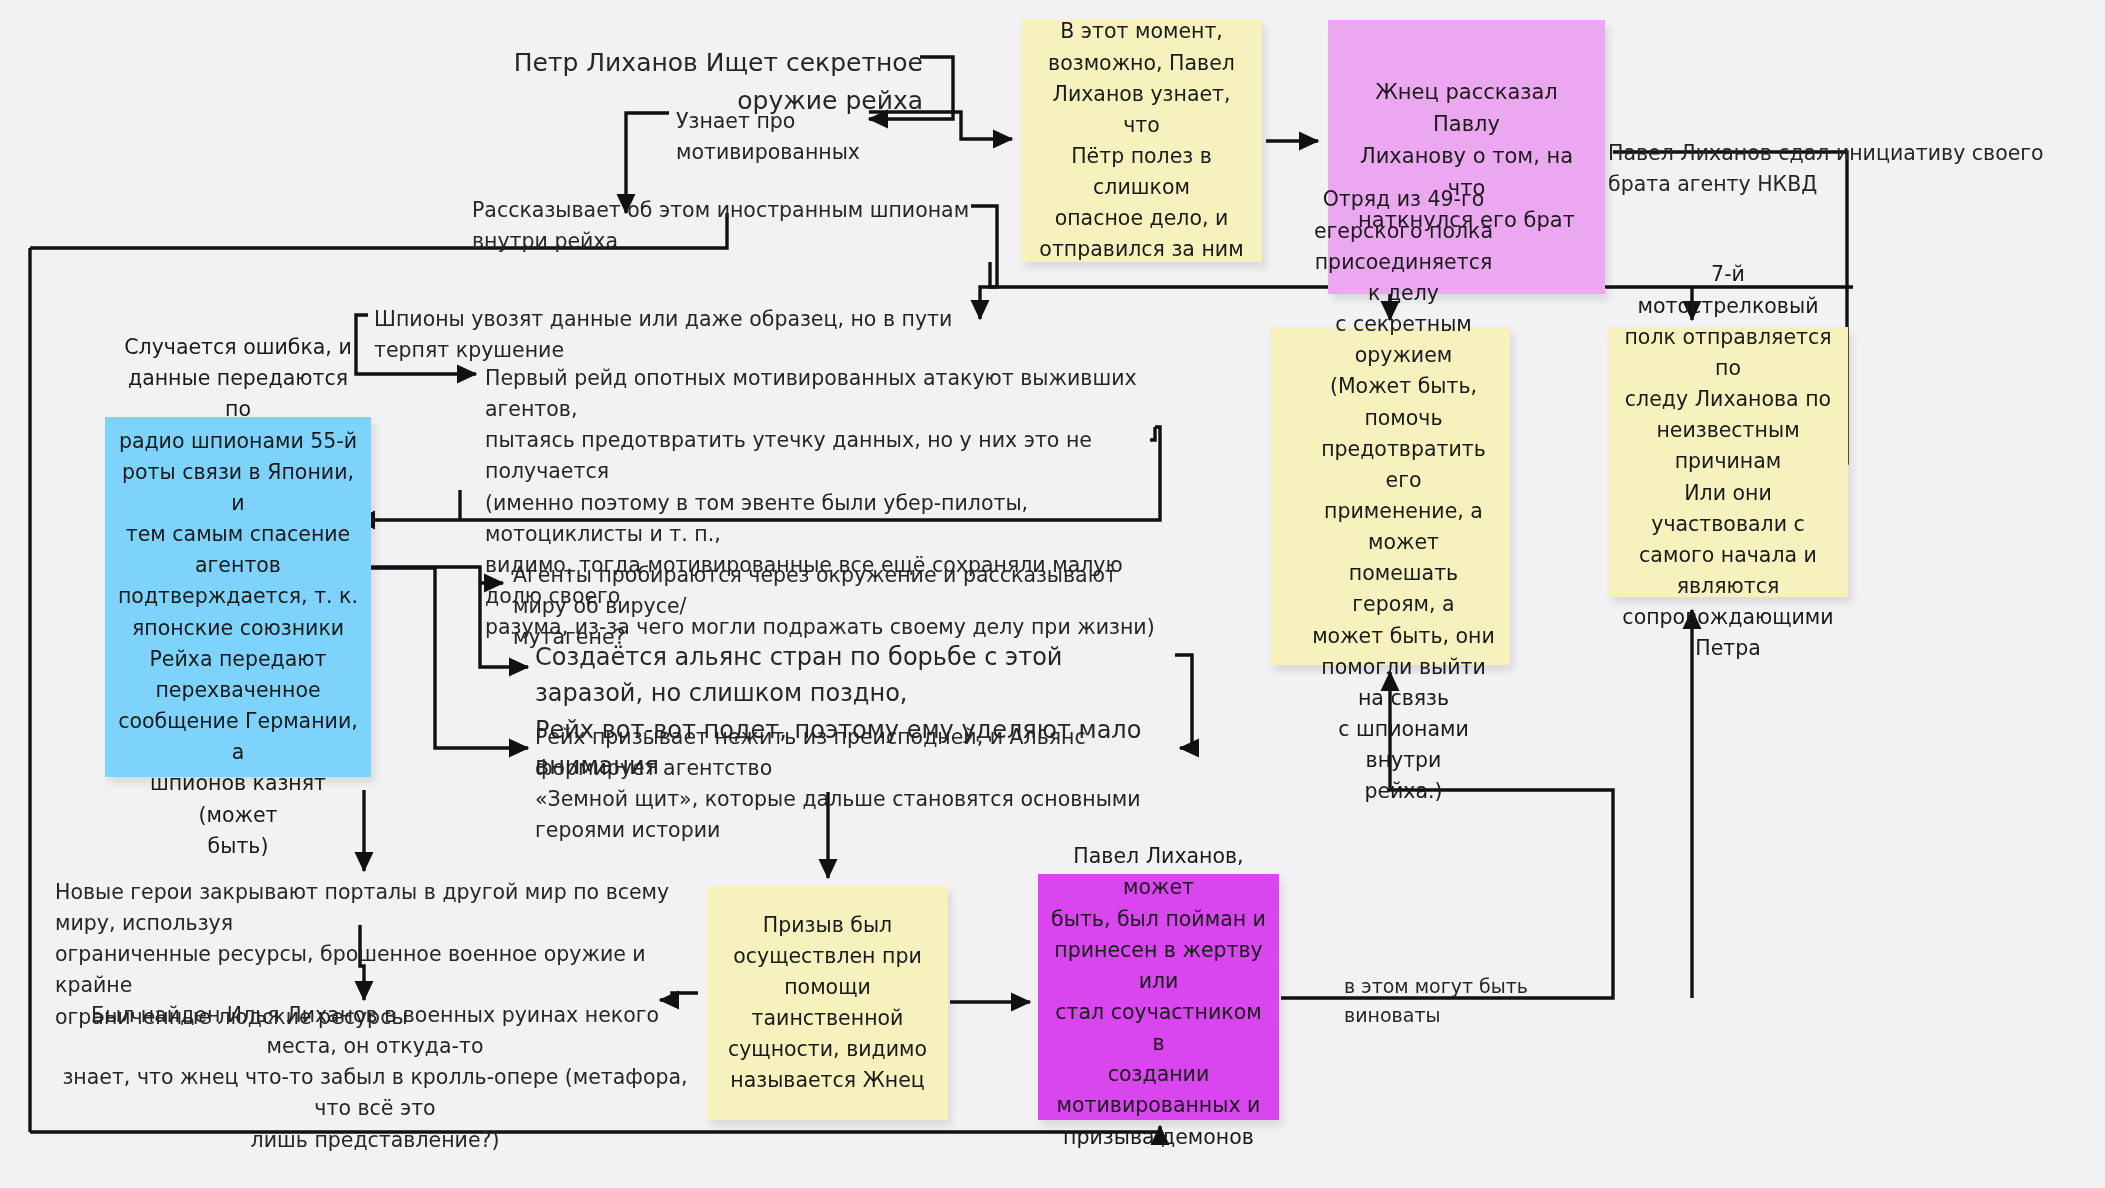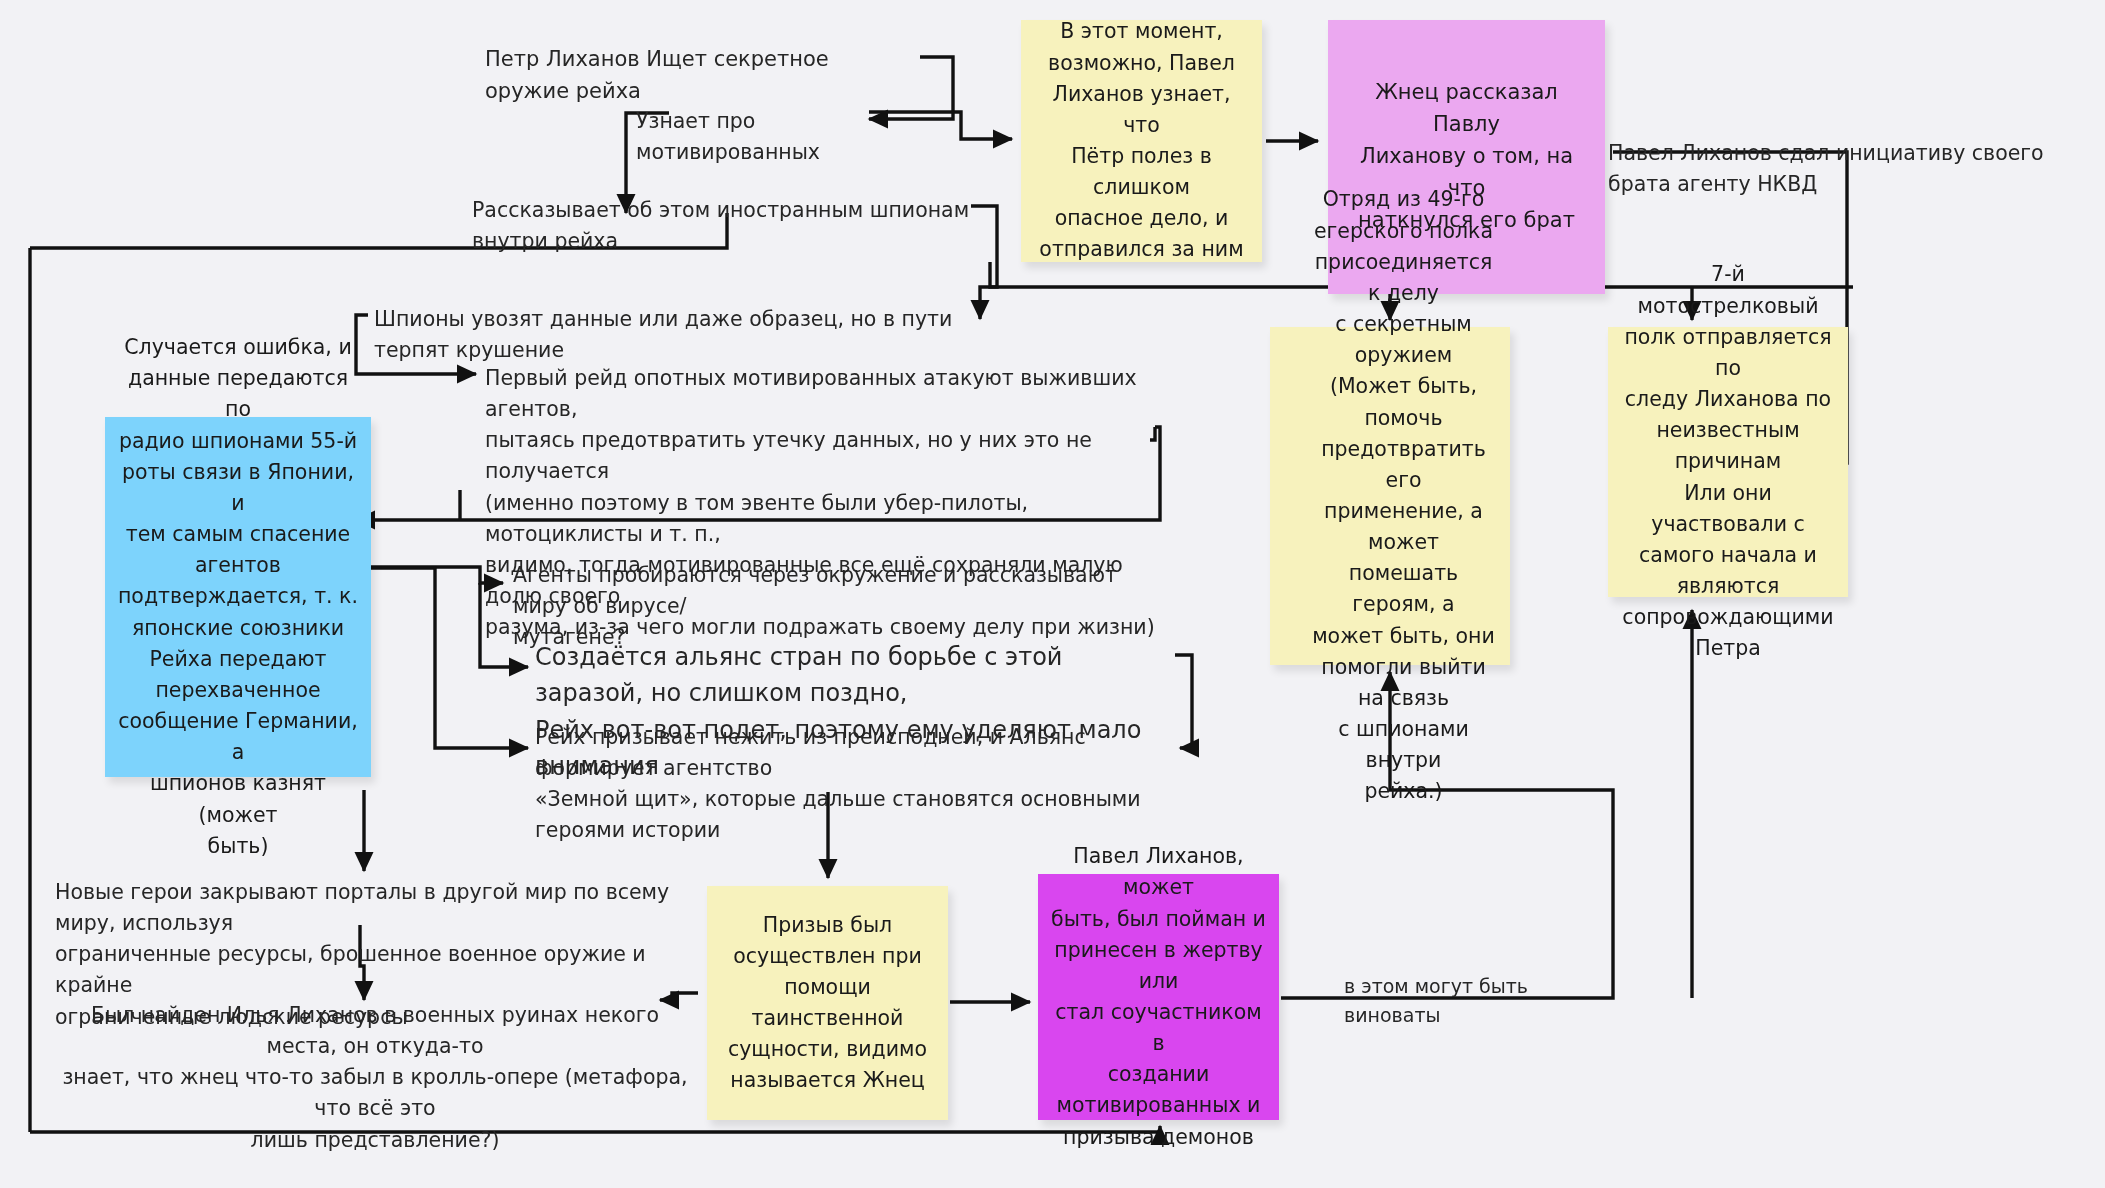--- a/index.html
+++ b/index.html
@@ -65,22 +65,22 @@
         <path d="M 360 925 L 360 966 L 364 966 L 364 1000" fill="none" stroke="#111111" stroke-width="3.4" stroke-linecap="butt" stroke-linejoin="miter" marker-end="url(#ah)"></path>
         <path d="M 698 993 L 672 993 L 672 1000 L 660 1000" fill="none" stroke="#111111" stroke-width="3.4" stroke-linecap="butt" stroke-linejoin="miter" marker-end="url(#ah)"></path>
         <path d="M 950 1002 L 1030 1002" fill="none" stroke="#111111" stroke-width="3.4" stroke-linecap="butt" stroke-linejoin="miter" marker-end="url(#ah)"></path>
         <path d="M 1281 998 L 1613 998 L 1613 930" fill="none" stroke="#111111" stroke-width="3.4" stroke-linecap="butt" stroke-linejoin="miter"></path>
         <path d="M 1692 998 L 1692 610" fill="none" stroke="#111111" stroke-width="3.4" stroke-linecap="butt" stroke-linejoin="miter" marker-end="url(#ah)"></path>
         <path d="M 1613 930 L 1613 790 L 1390 790 L 1390 672" fill="none" stroke="#111111" stroke-width="3.4" stroke-linecap="butt" stroke-linejoin="miter" marker-end="url(#ah)"></path>
         <path d="M 30 1132 L 1160 1132 L 1160 1126" fill="none" stroke="#111111" stroke-width="3.4" stroke-linecap="butt" stroke-linejoin="miter" marker-end="url(#ah)"></path>
       </g>
   </svg>
   <div id="node-layer">
-      <div class="node plain" style="left: 485px; top: 44px; width: 420px; font-size: 21px; text-align: left;"><span class="txt">Петр Лиханов Ищет секретное оружие рейха</span></div>
-      <div class="node plain" style="left: 636px; top: 106px; width: 275px; font-size: 20.5px; text-align: left;"><span class="txt">Узнает про мотивированных</span></div>
+      <div class="node plain" style="left: 503px; top: 44px; width: 420px; font-size: 25px; text-align: right;"><span class="txt">Петр Лиханов Ищет секретное оружие рейха</span></div>
+      <div class="node plain" style="left: 676px; top: 106px; width: 275px; font-size: 20.5px; text-align: left;"><span class="txt">Узнает про мотивированных</span></div>
       <div class="node plain" style="left: 472px; top: 195px; width: 500px; font-size: 20.5px; text-align: left;"><span class="txt">Рассказывает об этом иностранным шпионам внутри рейха</span></div>
       <div class="node sticky" style="left: 1021px; top: 20px; width: 241px; height: 242px; font-size: 20.5px; text-align: center; background: rgb(247, 242, 189);">
         <span class="txt">В этот момент,
 возможно, Павел
 Лиханов узнает, что
 Пётр полез в слишком
 опасное дело, и
 отправился за ним</span>
       </div>
       <div class="node sticky" style="left: 1328px; top: 20px; width: 277px; height: 274px; font-size: 21px; text-align: center; background: rgb(235, 168, 240);">

